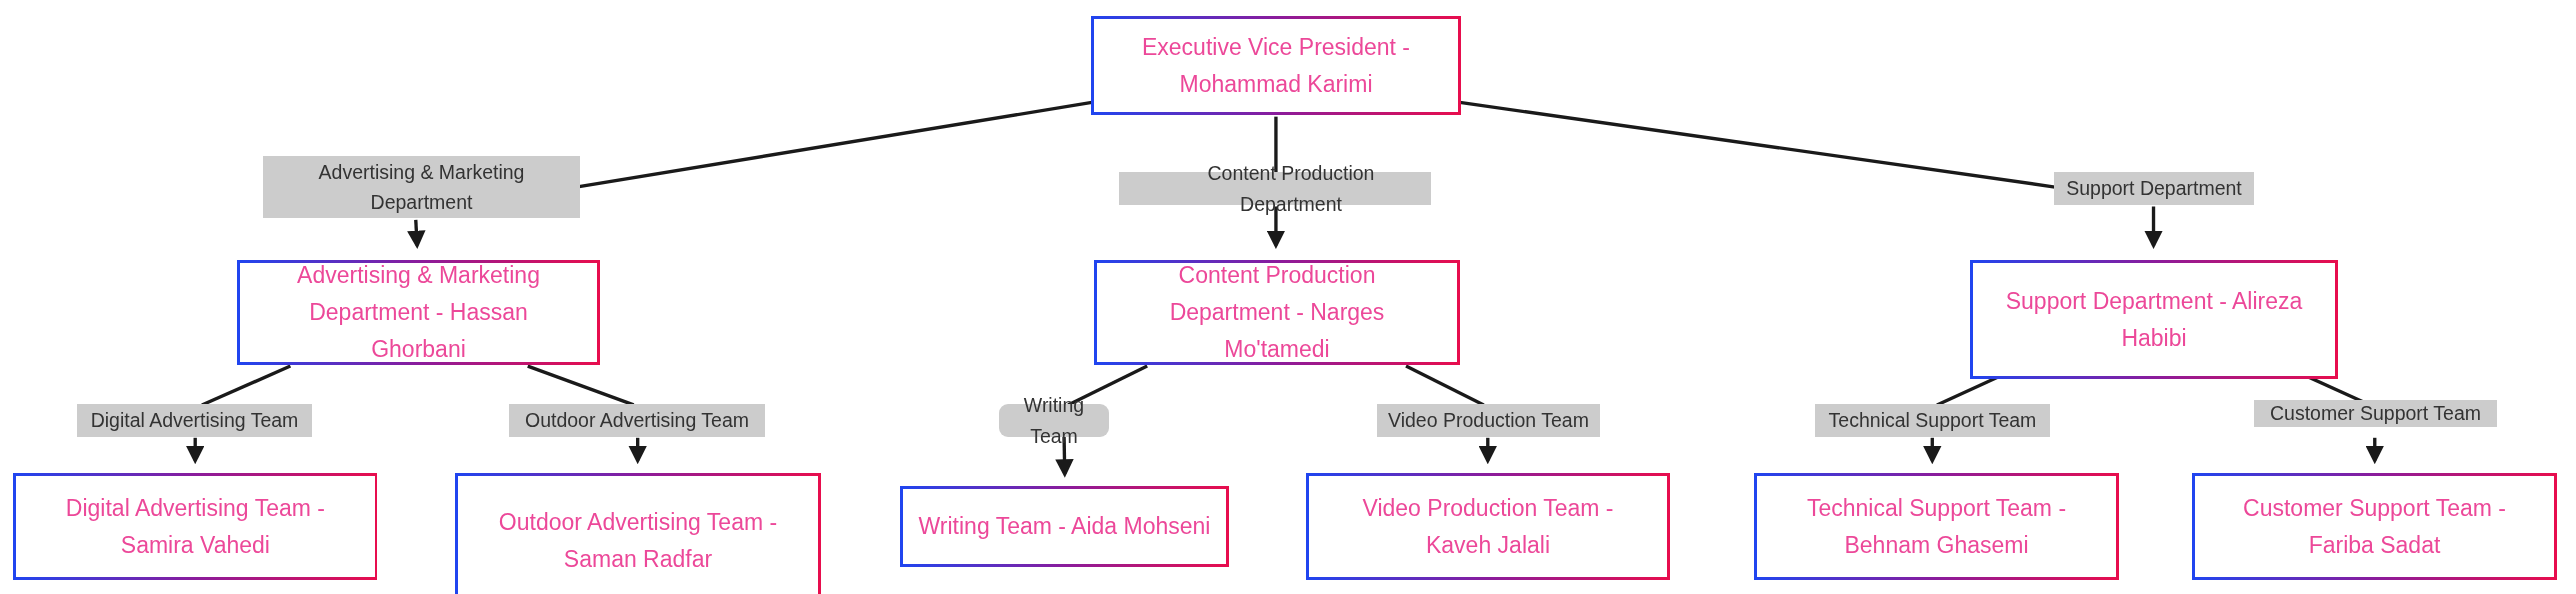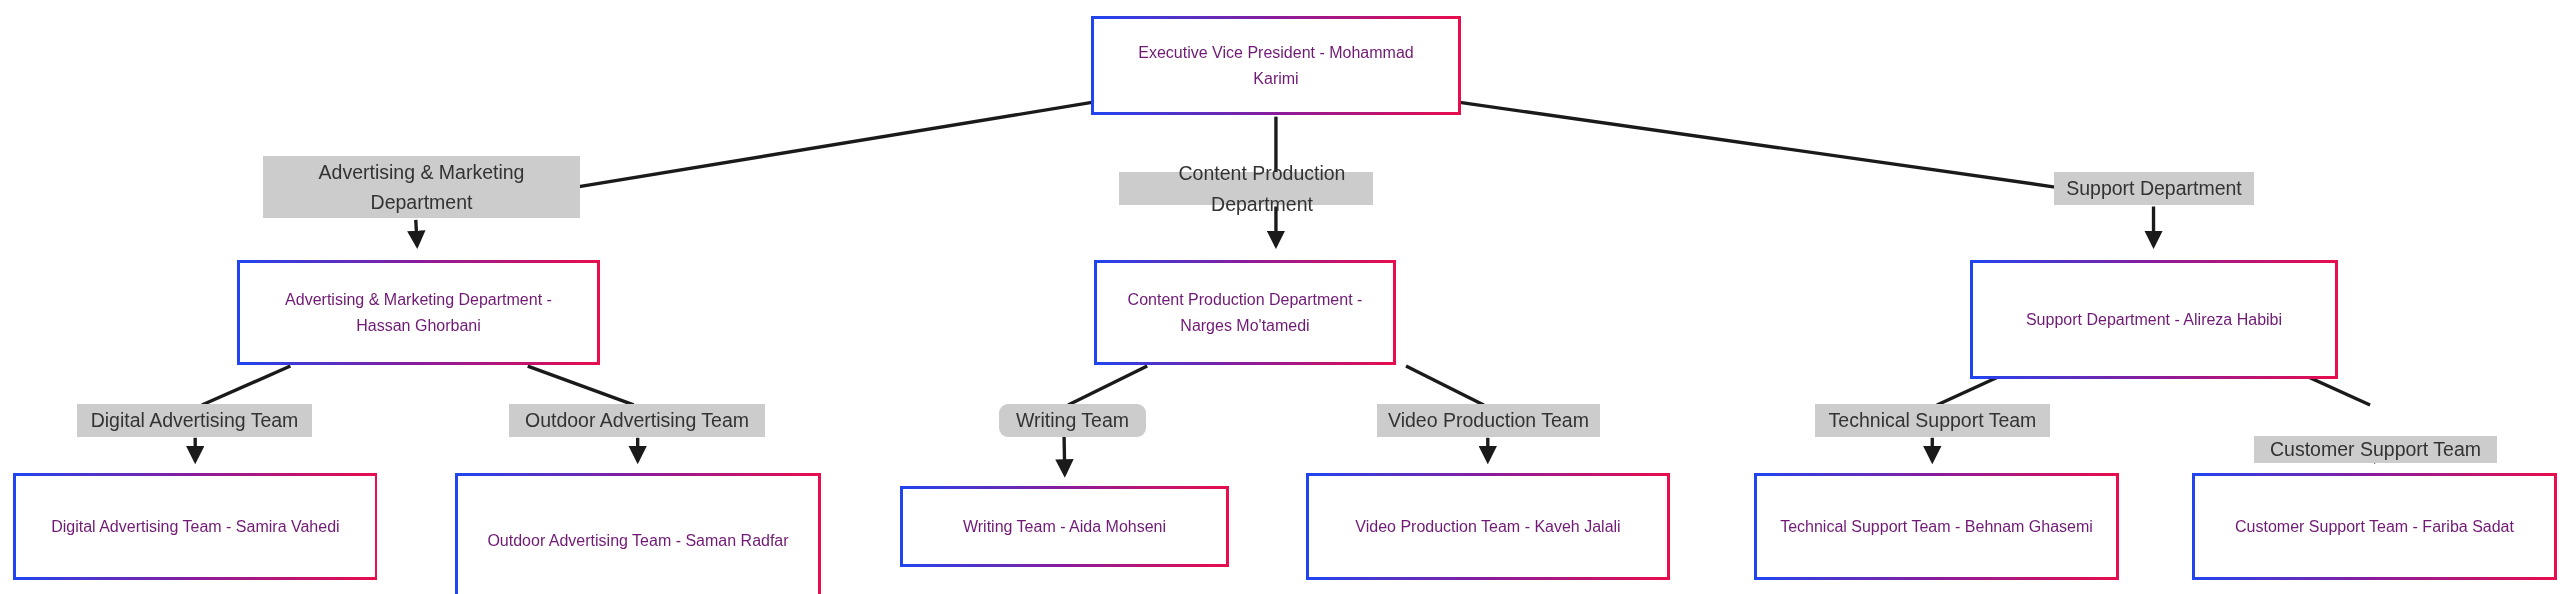--- a/index.html
+++ b/index.html
@@ -27,26 +27,26 @@
     z-index: 3;
     box-sizing: border-box;
     background: linear-gradient(90deg, #1F45F0 0%, #8A1C9C 50%, #E80D4D 100%);
     padding: 2.7px;
   }
   .node-inner {
     width: 100%;
     height: 100%;
     box-sizing: border-box;
     background: #ffffff;
-    color: #701a75;
+    color: #ec4899;
     display: flex;
     align-items: center;
     justify-content: center;
     text-align: center;
-    font-size: 16px;
+    font-size: 23px;
     line-height: 1.6;
     padding: 0 23px;
   }
   .elabel {
     position: absolute;
     z-index: 2;
     box-sizing: border-box;
     background: #cccccc;
     color: #333333;
     display: flex;
@@ -89,58 +89,58 @@
     <line x1="950" y1="653" x2="950" y2="687" stroke="#1a1a1a" stroke-width="5" marker-end="url(#arrowhead)"></line>
     <line x1="1586" y1="651" x2="1587" y2="707" stroke="#1a1a1a" stroke-width="5" marker-end="url(#arrowhead)"></line>
     <line x1="2218" y1="653" x2="2218" y2="687" stroke="#1a1a1a" stroke-width="5" marker-end="url(#arrowhead)"></line>
     <line x1="2881" y1="653" x2="2881" y2="687" stroke="#1a1a1a" stroke-width="5" marker-end="url(#arrowhead)"></line>
     <line x1="3541" y1="653" x2="3541" y2="687" stroke="#1a1a1a" stroke-width="5" marker-end="url(#arrowhead)"></line>
   </svg>
 
   <div class="elabel" style="left:256px; top:156px; width:317px; height:62px;margin-left:7px;">
     <span>Advertising &amp; Marketing Department</span>
   </div>
-  <div class="elabel" style="left:1119px; top:172px; width:254px; height:33px;padding-left:36px;">
+  <div class="elabel" style="left:1119px; top:172px; width:312px; height:33px;padding-left:36px;">
     <span>Content Production Department</span>
   </div>
   <div class="elabel" style="left:2054px; top:172px; width:200px; height:33px;">
     <span>Support Department</span>
   </div>
 
   <div class="elabel" style="left:77px; top:404px; width:235px; height:33px;">
     <span>Digital Advertising Team</span>
   </div>
   <div class="elabel" style="left:509px; top:404px; width:256px; height:33px;">
     <span>Outdoor Advertising Team</span>
   </div>
-  <div class="elabel" style="left:999px; top:404px; width:147px; height:33px;border-radius:9px;">
+  <div class="elabel" style="left:999px; top:404px; width:110px; height:33px;border-radius:9px;">
     <span>Writing Team</span>
   </div>
   <div class="elabel" style="left:1377px; top:404px; width:223px; height:33px;">
     <span>Video Production Team</span>
   </div>
   <div class="elabel" style="left:1815px; top:404px; width:235px; height:33px;align-items:center;">
     <span>Technical Support Team</span>
   </div>
-  <div class="elabel" style="left:2254px; top:400px; width:243px; height:27px;margin-top:36px;">
+  <div class="elabel" style="left:2254px; top:400px; width:243px; height:27px;">
     <span>Customer Support Team</span>
   </div>
 
   <div class="node" style="left:1091px; top:16px; width:370px; height:99px;">
     <div class="node-inner">
       <span>Executive Vice President - Mohammad Karimi</span>
     </div>
   </div>
 
   <div class="node" style="left:237px; top:260px; width:363px; height:105px;">
     <div class="node-inner">
       <span>Advertising &amp; Marketing Department - Hassan Ghorbani</span>
     </div>
   </div>
-  <div class="node" style="left:1094px; top:260px; width:302px; height:105px;">
+  <div class="node" style="left:1094px; top:260px; width:366px; height:105px;">
     <div class="node-inner">
       <span>Content Production Department - Narges Mo'tamedi</span>
     </div>
   </div>
   <div class="node" style="left:1970px; top:260px; width:368px; height:119px;">
     <div class="node-inner">
       <span>Support Department - Alireza Habibi</span>
     </div>
   </div>
 

